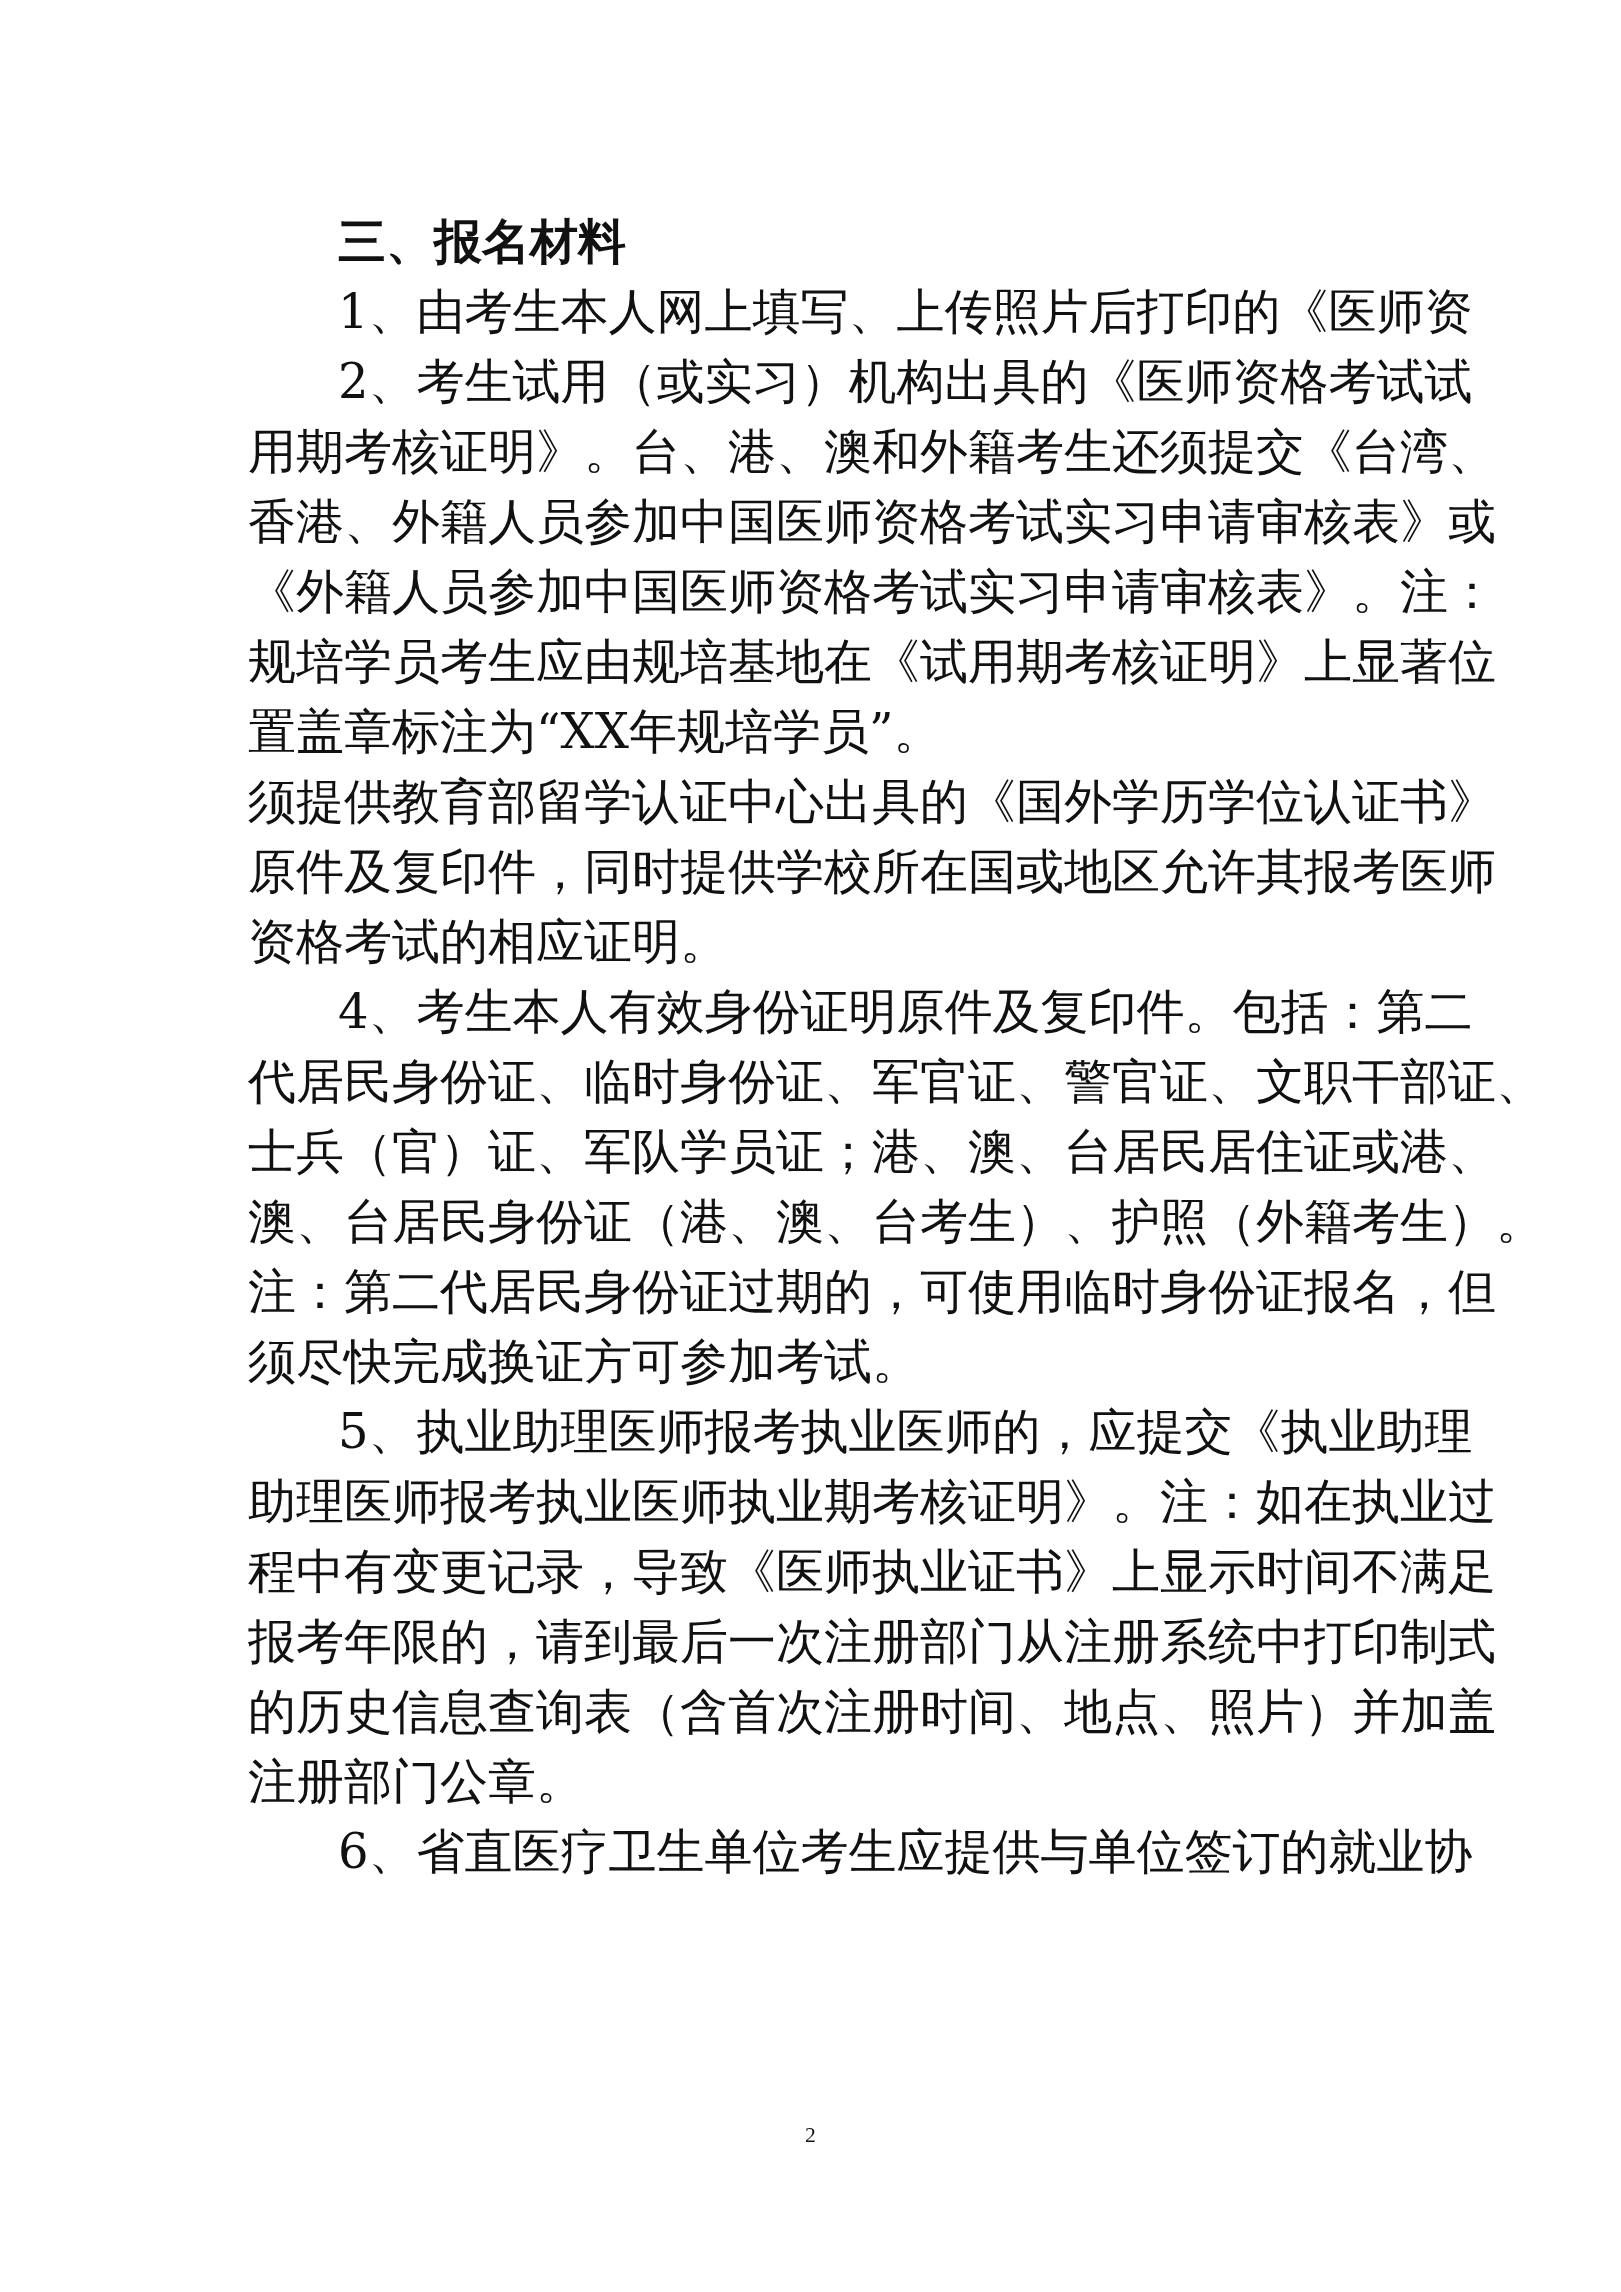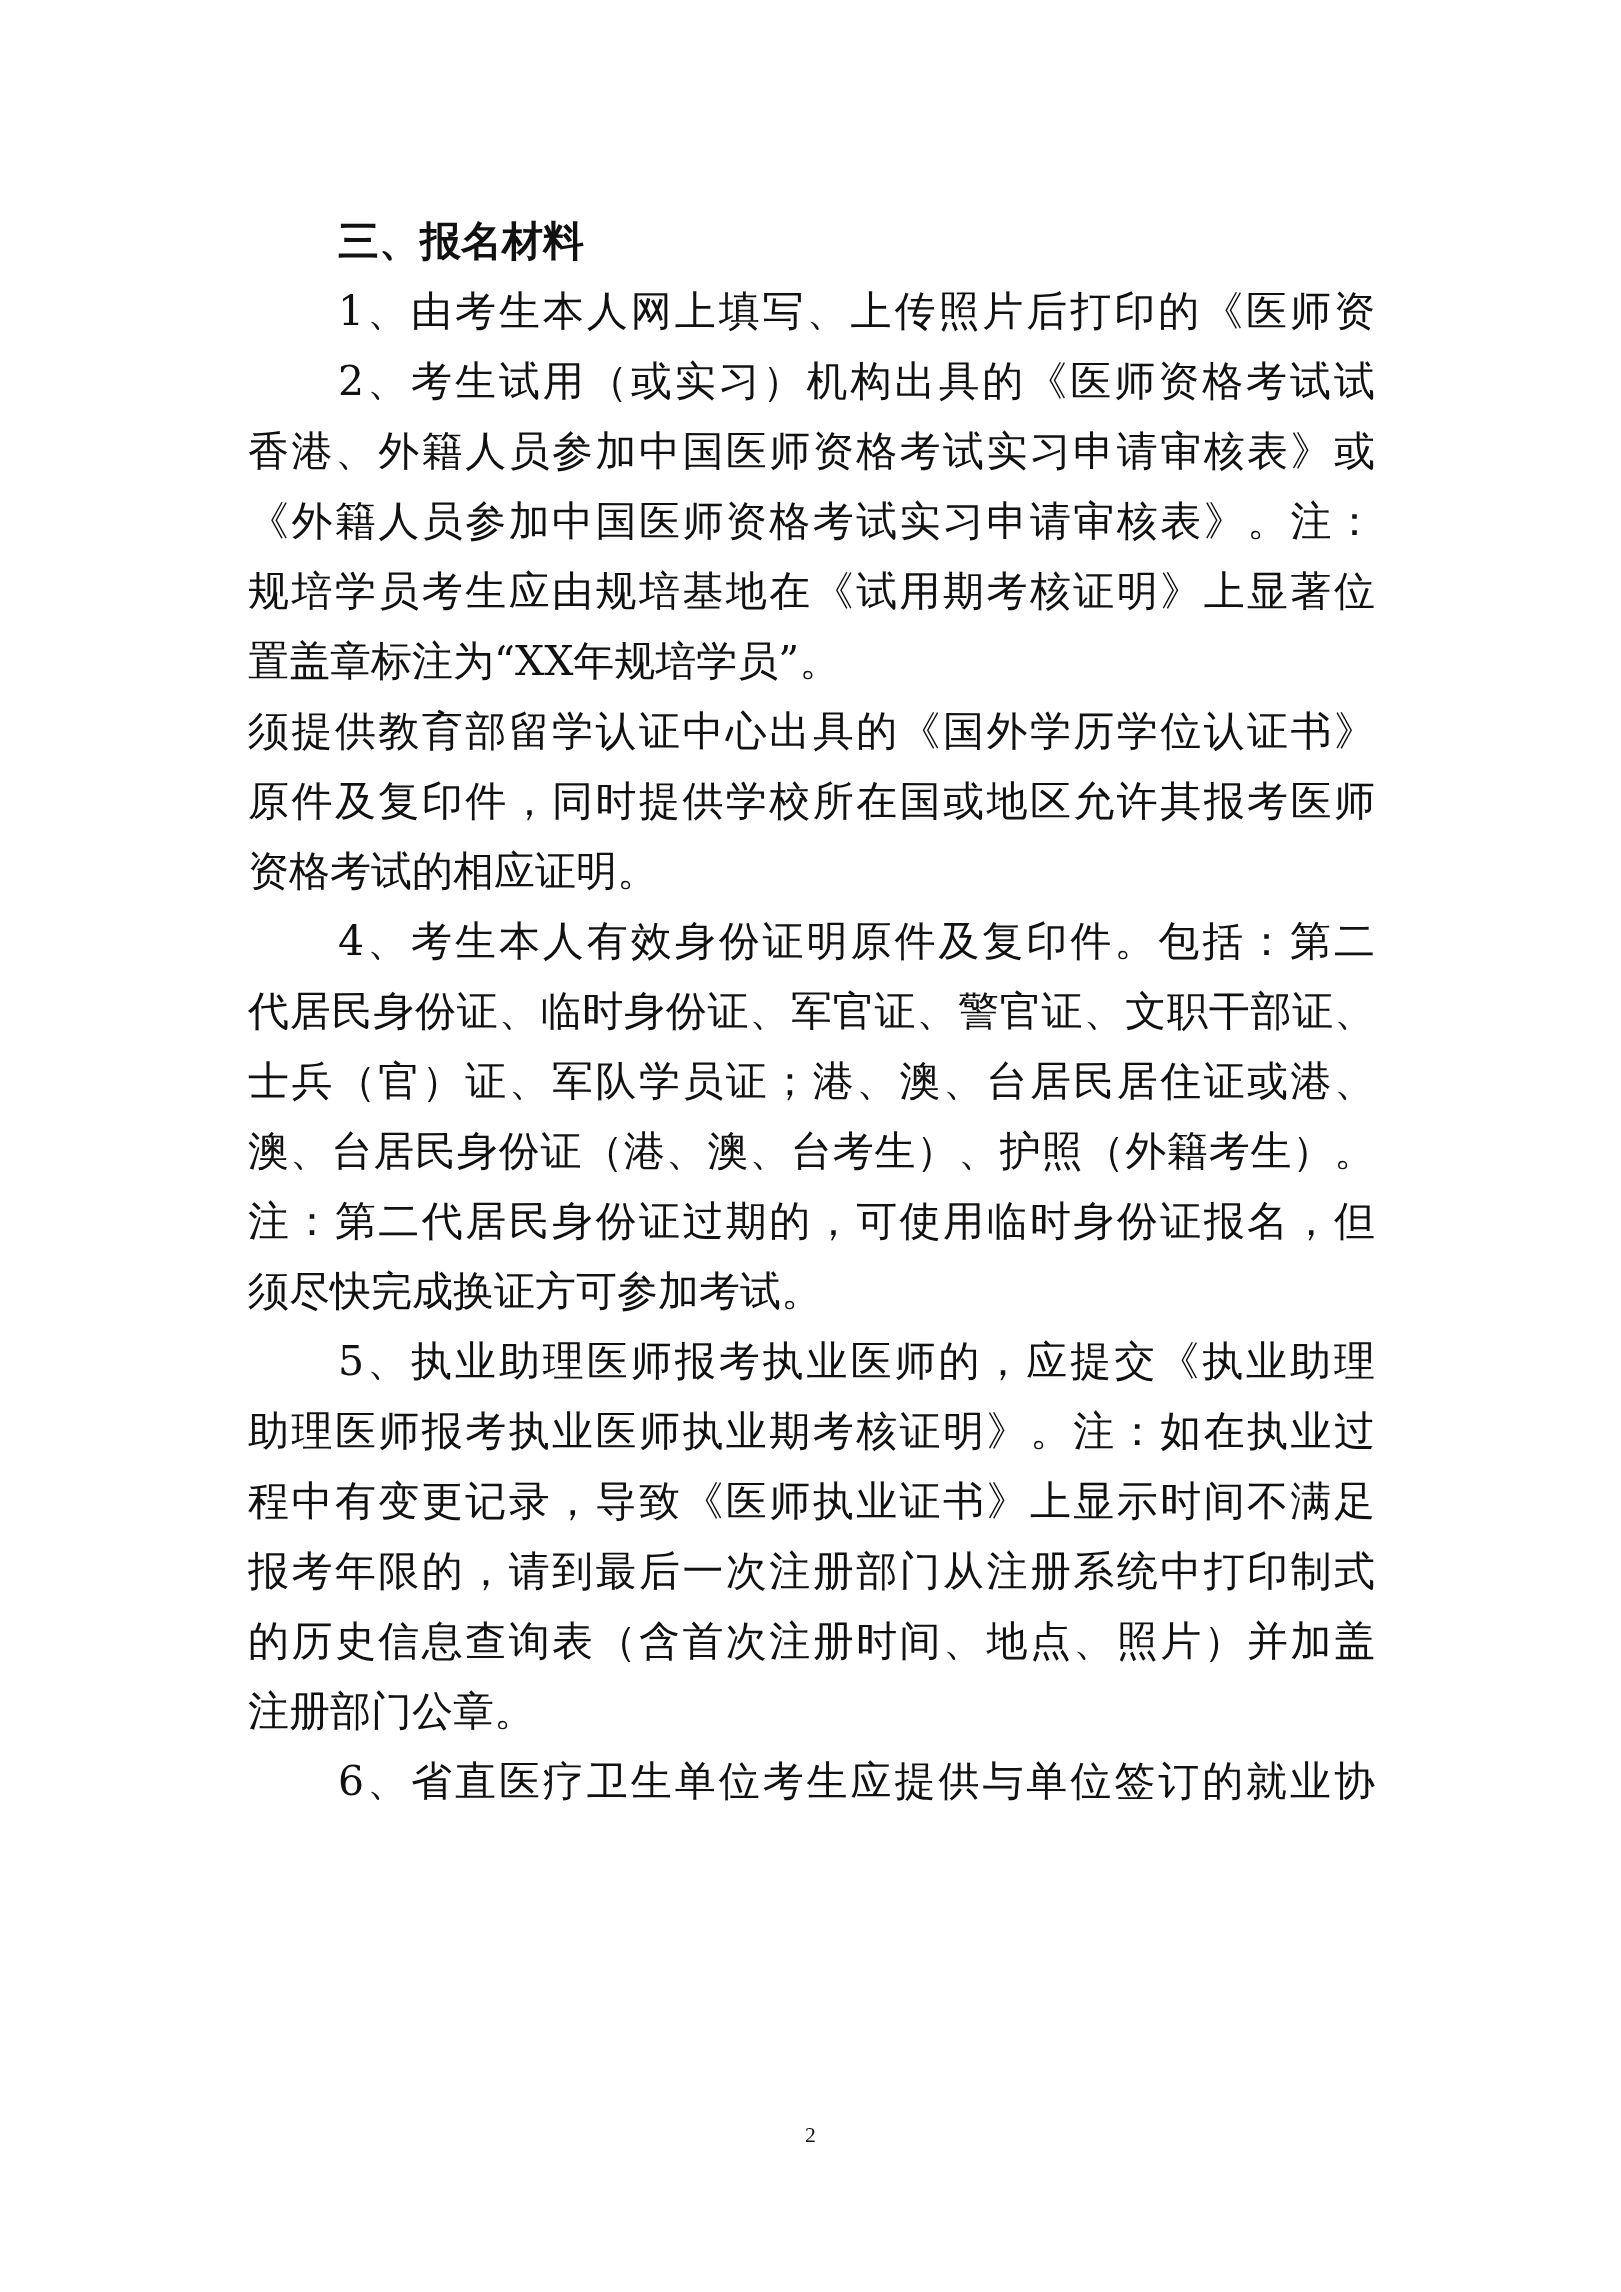--- a/index.html
+++ b/index.html
@@ -1,38 +1,39 @@
 <!DOCTYPE html>
 <html><head>
 <meta charset="utf-8">
 <style>
   html, body { margin: 0; padding: 0; background: #ffffff; }
   body { width: 1621px; height: 2293px; position: relative; overflow: hidden;
          font-family: "DejaVu Serif", "Liberation Serif", serif; color: #111; }
   .page { position: absolute; left: 0; top: 0; width: 1621px; height: 2293px; background: #fff; }
   .content { position: absolute; left: 248px; top: 206px; width: 1127px; }
-  .line { height: 70px; line-height: 70px; font-size: 41px; white-space: nowrap;
+  .line { height: 70px; line-height: 70px; font-size: 48px; white-space: nowrap;
           text-align: justify; text-align-last: justify; overflow: visible; }
   .line.last { text-align-last: left; }
   .indent { padding-left: 90px; }
   .heading { padding-left: 90px; font-weight: bold; text-align-last: left; font-family: "DejaVu Sans", "Liberation Sans", sans-serif; }
   .b { font-weight: normal; font-family: "DejaVu Sans", "Liberation Sans", sans-serif; }
   .page-number { position: absolute; top: 2123px; left: 0; width: 1621px; text-align: center;
                  font-size: 21.6px; font-family: "Liberation Serif", serif; }
 </style>
 </head>
 <body>
 
 <div class="page">
   <div class="content">
     <div class="line heading">三、报名材料</div>
 
     <div class="line indent">1、由考生本人网上填写、上传照片后打印的《医师资</div>
 
     <div class="line indent">2、考生试用（或实习）机构出具的《医师资格考试试</div>
+    <div class="line">用期考核证明》。台、港、澳和外籍考生还须提交《台湾、</div>
     <div class="line">香港、外籍人员参加中国医师资格考试实习申请审核表》或</div>
     <div class="line">《外籍人员参加中国医师资格考试实习申请审核表》。注：</div>
     <div class="line">规培学员考生应由规培基地在《试用期考核证明》上显著位</div>
     <div class="line last">置盖章标注为“XX年规培学员”。</div>
 
     <div class="line">须提供教育部留学认证中心出具的《国外学历学位认证书》</div>
     <div class="line">原件及复印件，同时提供学校所在国或地区允许其报考医师</div>
     <div class="line last">资格考试的相应证明。</div>
 
     <div class="line indent">4、考生本人有效身份证明原件及复印件。包括：第二</div>

